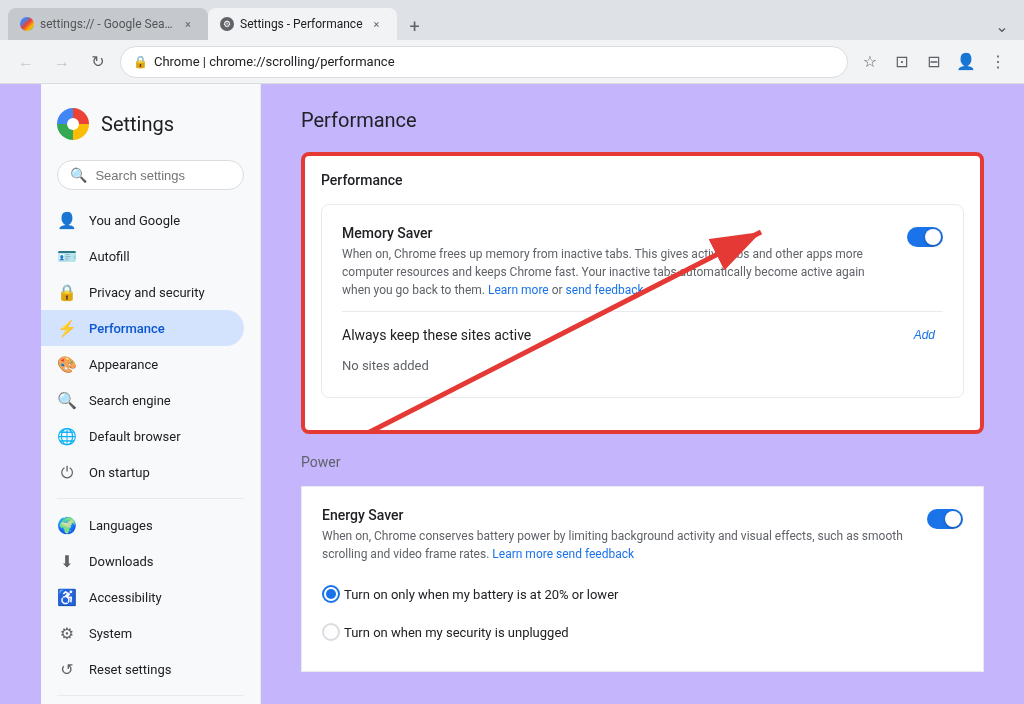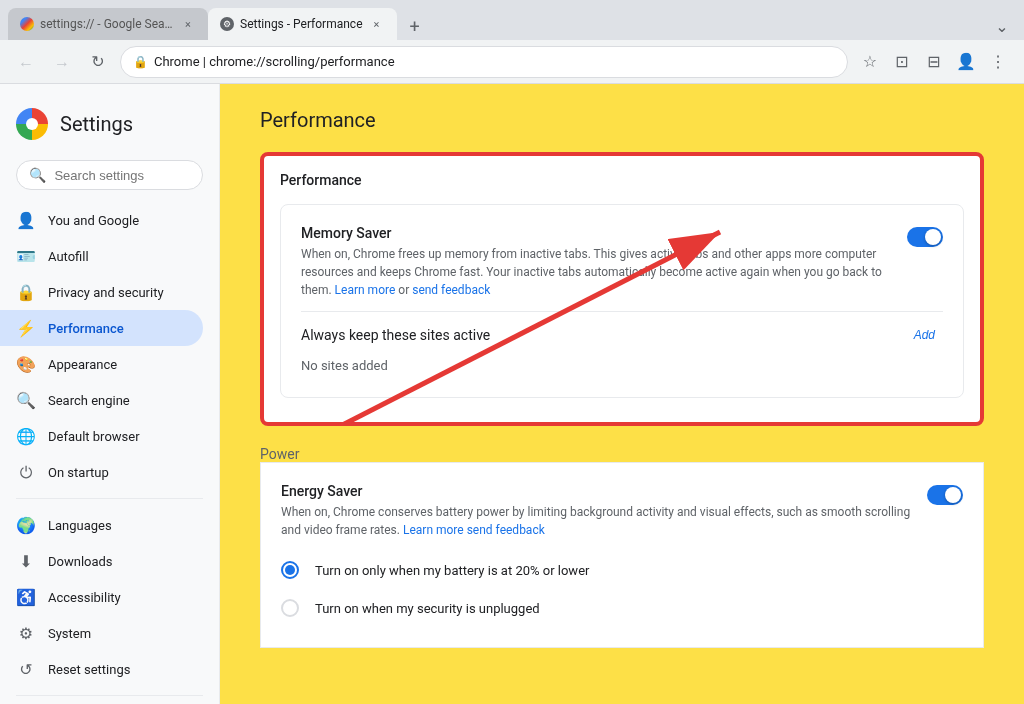--- a/index.html
+++ b/index.html
@@ -20,21 +20,21 @@
 
     .nav-bar { display: flex; align-items: center; padding: 6px 12px; background: #f1f3f4; gap: 8px; height: 44px; border-bottom: 1px solid #dadce0; }
     .nav-btn { width: 28px; height: 28px; display: flex; align-items: center; justify-content: center; border-radius: 50%; color: #5f6368; font-size: 16px; cursor: pointer; }
     .nav-btn.disabled { color: #c5c8cd; cursor: default; }
     .address-bar { flex: 1; display: flex; align-items: center; background: white; border-radius: 20px; padding: 6px 12px; border: 1px solid #dadce0; gap: 6px; height: 32px; }
     .address-lock { color: #5f6368; font-size: 12px; }
     .address-text { font-size: 13px; color: #202124; flex: 1; }
     .nav-actions { display: flex; gap: 4px; }
 
     
-    .app { display: flex; height: calc(704px - 84px); background: #fde047; }
+    .app { display: flex; height: calc(704px - 84px); background: #c4b5fd; padding-left: 41px; }
 
     
     .sidebar { width: 220px; background: #f8f9fa; padding: 16px 0; overflow-y: auto; flex-shrink: 0; border-right: 1px solid #e8eaed; }
     .sidebar-header { display: flex; align-items: center; gap: 12px; padding: 8px 16px 20px; }
     .chrome-logo { width: 32px; height: 32px; border-radius: 50%; background: conic-gradient(#ea4335 0deg 90deg, #fbbc05 90deg 180deg, #34a853 180deg 270deg, #4285f4 270deg 360deg); position: relative; flex-shrink: 0; }
     .chrome-logo::after { content: ''; position: absolute; top: 50%; left: 50%; transform: translate(-50%, -50%); width: 12px; height: 12px; background: white; border-radius: 50%; }
     .sidebar-title { font-size: 20px; font-weight: 400; color: #202124; }
 
     .sidebar-item { display: flex; align-items: center; gap: 12px; padding: 8px 16px; cursor: pointer; border-radius: 0 24px 24px 0; margin-right: 16px; color: #202124; font-size: 13px; }
     .sidebar-item.active { background: #d3e3fd; color: #0b57d0; font-weight: 500; }
@@ -61,24 +61,24 @@
     .toggle::after { content: ''; position: absolute; width: 16px; height: 16px; background: white; border-radius: 50%; top: 2px; transition: left 0.2s; box-shadow: 0 1px 3px rgba(0,0,0,0.3); }
     .toggle.on::after { left: 18px; }
 
     
     .sites-row { display: flex; align-items: center; justify-content: space-between; padding: 12px 0 4px; border-top: 1px solid #e8eaed; gap: 19px; }
     .sites-label { font-size: 14px; color: #202124; }
     .add-btn { font-size: 12px; color: #1a73e8; background: none; border: none; cursor: pointer; font-weight: 500; padding: 4px 8px; font-style: italic; }
     .no-sites { font-size: 13px; color: #5f6368; padding: 8px 0 4px; }
 
     
-    .power-label { font-size: 14px; color: #5f6368; font-weight: 400; }
-
-    
-    .radio-option { display: flex; align-items: center; gap: 16px; padding: 10px 0; cursor: pointer; }
+    .power-label { font-size: 14px; color: #5f6368; margin-bottom: 16px; font-weight: 400; }
+
+    
+    .radio-option { display: flex; align-items: center; gap: 4px; padding: 10px 0; cursor: pointer; }
     .radio-circle { width: 18px; height: 18px; border-radius: 50%; border: 2px solid #dadce0; display: flex; align-items: center; justify-content: center; flex-shrink: 0; }
     .radio-circle.selected { border-color: #1a73e8; }
     .radio-circle.selected::after { content: ''; width: 10px; height: 10px; background: #1a73e8; border-radius: 50%; }
     .radio-label { font-size: 13px; color: #202124; }
 
     
     .page-section-title { font-size: 20px; font-weight: 400; color: #202124; margin-bottom: 20px; }
   </style>
 </head>
 <body>
@@ -195,21 +195,21 @@
 
   </div>
 
   <div class="main-content">
     <h1 class="page-section-title">Performance</h1>
 
     <div style="position:relative;">
       <div class="red-border-box">
         <div class="section-title">Performance</div>
 
-        <div class="section-card" style="margin-bottom:8px;border-radius:8px;">
+        <div class="section-card" style="margin-bottom:16px;border-radius:8px;">
           <div class="setting-row" style="border-top:none;">
             <div class="setting-info">
               <div class="setting-name">Memory Saver</div>
               <div class="setting-desc">
                 <span>When on, Chrome frees up memory from inactive tabs. This gives active tabs and other apps more computer resources and keeps Chrome fast. Your inactive tabs automatically become active again when you go back to them.</span>
                 <a href="#">Learn more</a>
                 <span>or</span>
                 <a href="#">send feedback</a>
               </div>
             </div>

